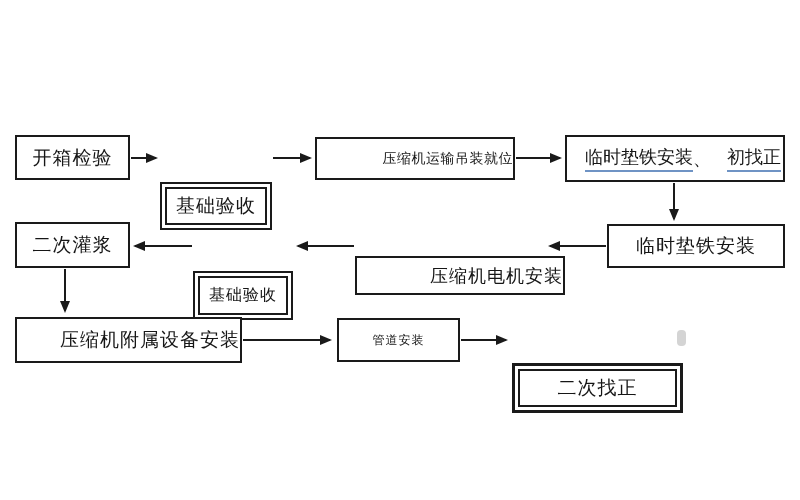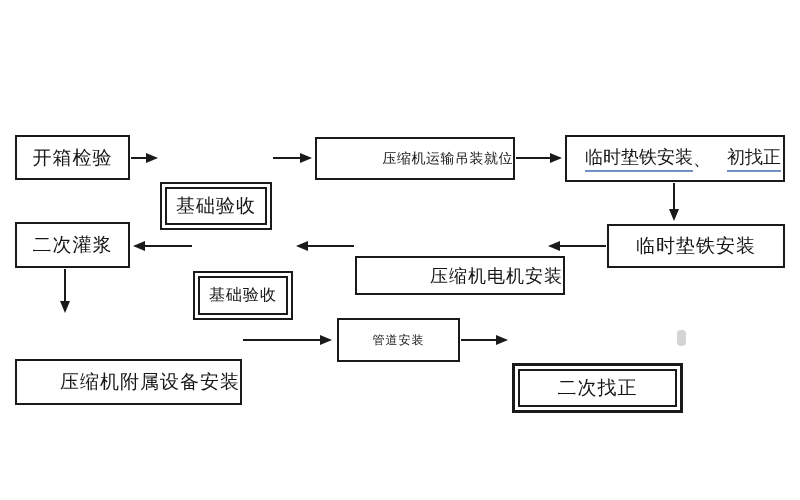--- a/index.html
+++ b/index.html
@@ -54,21 +54,21 @@
   }
   
   .n-a { left: 15px;  top: 135px; width: 115px; height: 45px; }
   .n-b { left: 160px; top: 134px; width: 112px; height: 48px; }
   .n-c { left: 315px; top: 137px; width: 200px; height: 43px; font-size: 14px; padding-left: 8px; letter-spacing: 0.5px; }
   .n-d { left: 565px; top: 135px; width: 220px; height: 47px; font-size: 18px; letter-spacing: 0; }
   .n-e { left: 607px; top: 224px; width: 178px; height: 44px; }
   .n-f { left: 355px; top: 228px; width: 210px; height: 39px; font-size: 18px; padding-left: 8px; margin-top: 28px; }
   .n-g { left: 193px; top: 223px; width: 100px; height: 49px; font-size: 16px; }
   .n-h { left: 15px;  top: 222px; width: 115px; height: 46px; }
-  .n-i { left: 15px;  top: 317px; width: 227px; height: 46px; padding-left: 12px; margin-top: 42px; }
+  .n-i { left: 15px;  top: 317px; width: 227px; height: 46px; padding-left: 12px; }
   .n-j { left: 337px; top: 318px; width: 123px; height: 44px; font-size: 12px; }
   .n-k { left: 512px; top: 315px; width: 171px; height: 50px; border-width: 3px; }
   .u {
     border-bottom: 2px solid #6f93c4;
     padding-bottom: 1px;
     margin-left: 16px;
   }
   .notch {
     position: absolute;
     left: 677px;

